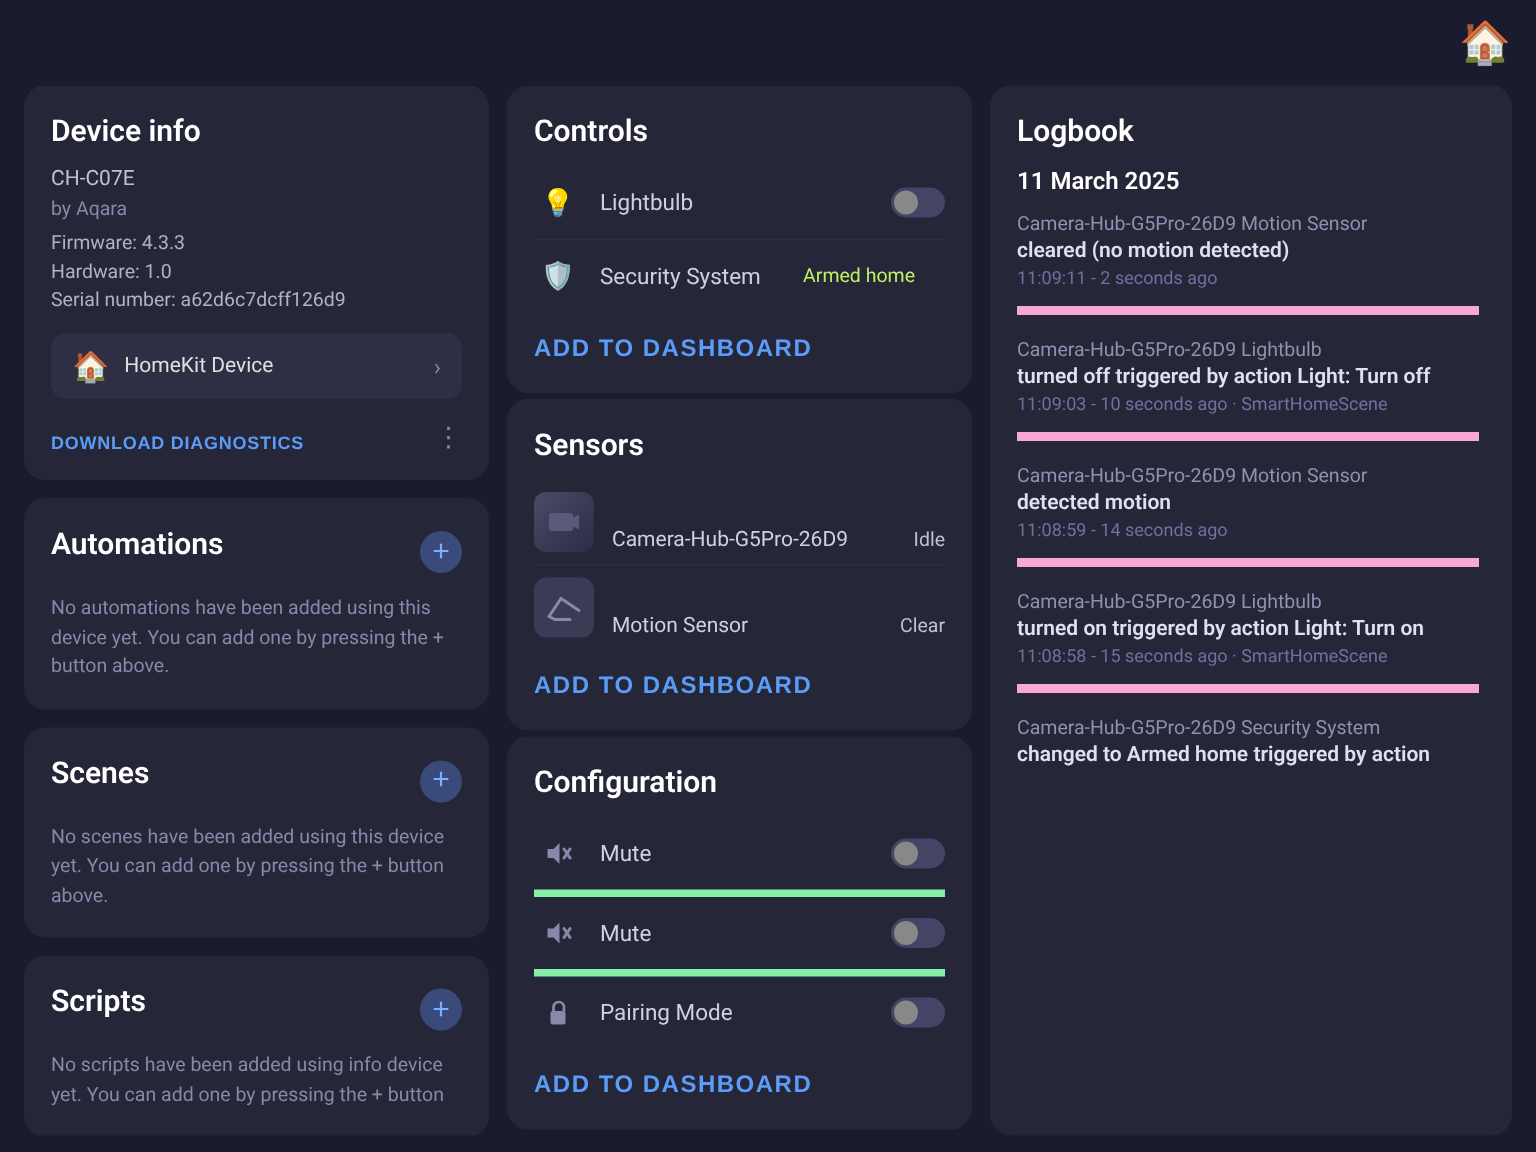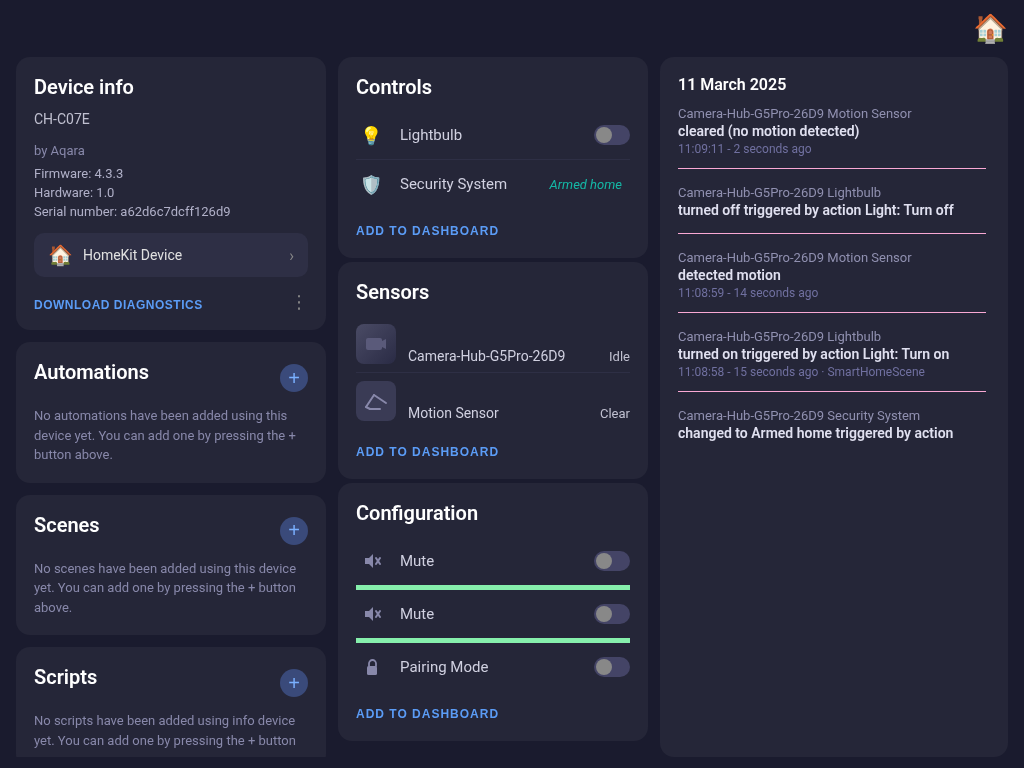--- a/index.html
+++ b/index.html
@@ -53,21 +53,21 @@
     }
     .card-title {
       font-size: 20px;
       font-weight: 600;
       color: #ffffff;
       margin-bottom: 12px;
     }
     .device-info-model {
       font-size: 14px;
       color: #c0c0d0;
-      margin-bottom: 16px;
+      margin-bottom: 5px;
     }
     .device-info-brand {
       font-size: 13px;
       color: #8888aa;
       margin-bottom: 8px;
     }
     .device-info-row {
       font-size: 13px;
       color: #b0b0c8;
       margin-bottom: 4px;
@@ -161,23 +161,22 @@
       font-size: 18px;
       color: #c0c0d0;
     }
     .control-label {
       flex: 1;
       font-size: 15px;
       color: #d0d0e0;
     }
     .control-value {
       font-size: 13px;
-      color: #14b8a6;
-      margin-right: 8px;
-      font-style: italic;
+      color: #bef264;
+      margin-right: 20px;
     }
     .toggle {
       width: 36px;
       height: 20px;
       background: #444466;
       border-radius: 10px;
       position: relative;
       cursor: pointer;
     }
     .toggle::after {
@@ -189,21 +188,21 @@
       position: absolute;
       top: 2px;
       left: 2px;
       transition: left 0.2s;
     }
     .add-dashboard-btn {
       width: 100%;
       background: none;
       border: none;
       color: #5b9cf6;
-      font-size: 12px;
+      font-size: 16px;
       letter-spacing: 1px;
       text-transform: uppercase;
       font-weight: 600;
       padding: 10px 0 2px 0;
       text-align: left;
       cursor: pointer;
       margin-top: 6px;
     }
     
     .sensor-item {
@@ -277,21 +276,21 @@
     }
     .logbook-list::-webkit-scrollbar-track {
       background: #2a2b3d;
     }
     .logbook-list::-webkit-scrollbar-thumb {
       background: #555;
       border-radius: 3px;
     }
     .logbook-entry {
       margin-bottom: 16px;
-      border-bottom: 1px solid #f9a8d4;
+      border-bottom: 6px solid #f9a8d4;
       padding-bottom: 12px;
     }
     .logbook-entry:last-child {
       border-bottom: none;
     }
     .logbook-device {
       font-size: 13px;
       color: #9090b0;
       margin-bottom: 2px;
     }
@@ -441,30 +440,32 @@
         </div>
         <span class="control-label">Pairing Mode</span>
         <div class="toggle"></div>
       </div>
       <button class="add-dashboard-btn">ADD TO DASHBOARD</button>
     </div>
   </div>
 
   <div class="right-col">
     <div class="card logbook-card">
+      <div class="card-title">Logbook</div>
       <div class="logbook-date">11 March 2025</div>
       <div class="logbook-list">
         <div class="logbook-entry">
           <div class="logbook-device">Camera-Hub-G5Pro-26D9 Motion Sensor</div>
           <div class="logbook-event">cleared (no motion detected)</div>
           <div class="logbook-time">11:09:11 - 2 seconds ago</div>
         </div>
         <div class="logbook-entry">
           <div class="logbook-device">Camera-Hub-G5Pro-26D9 Lightbulb</div>
           <div class="logbook-event">turned off triggered by action Light: Turn off</div>
+          <div class="logbook-time">11:09:03 - 10 seconds ago · SmartHomeScene</div>
         </div>
         <div class="logbook-entry">
           <div class="logbook-device">Camera-Hub-G5Pro-26D9 Motion Sensor</div>
           <div class="logbook-event">detected motion</div>
           <div class="logbook-time">11:08:59 - 14 seconds ago</div>
         </div>
         <div class="logbook-entry">
           <div class="logbook-device">Camera-Hub-G5Pro-26D9 Lightbulb</div>
           <div class="logbook-event">turned on triggered by action Light: Turn on</div>
           <div class="logbook-time">11:08:58 - 15 seconds ago · SmartHomeScene</div>

